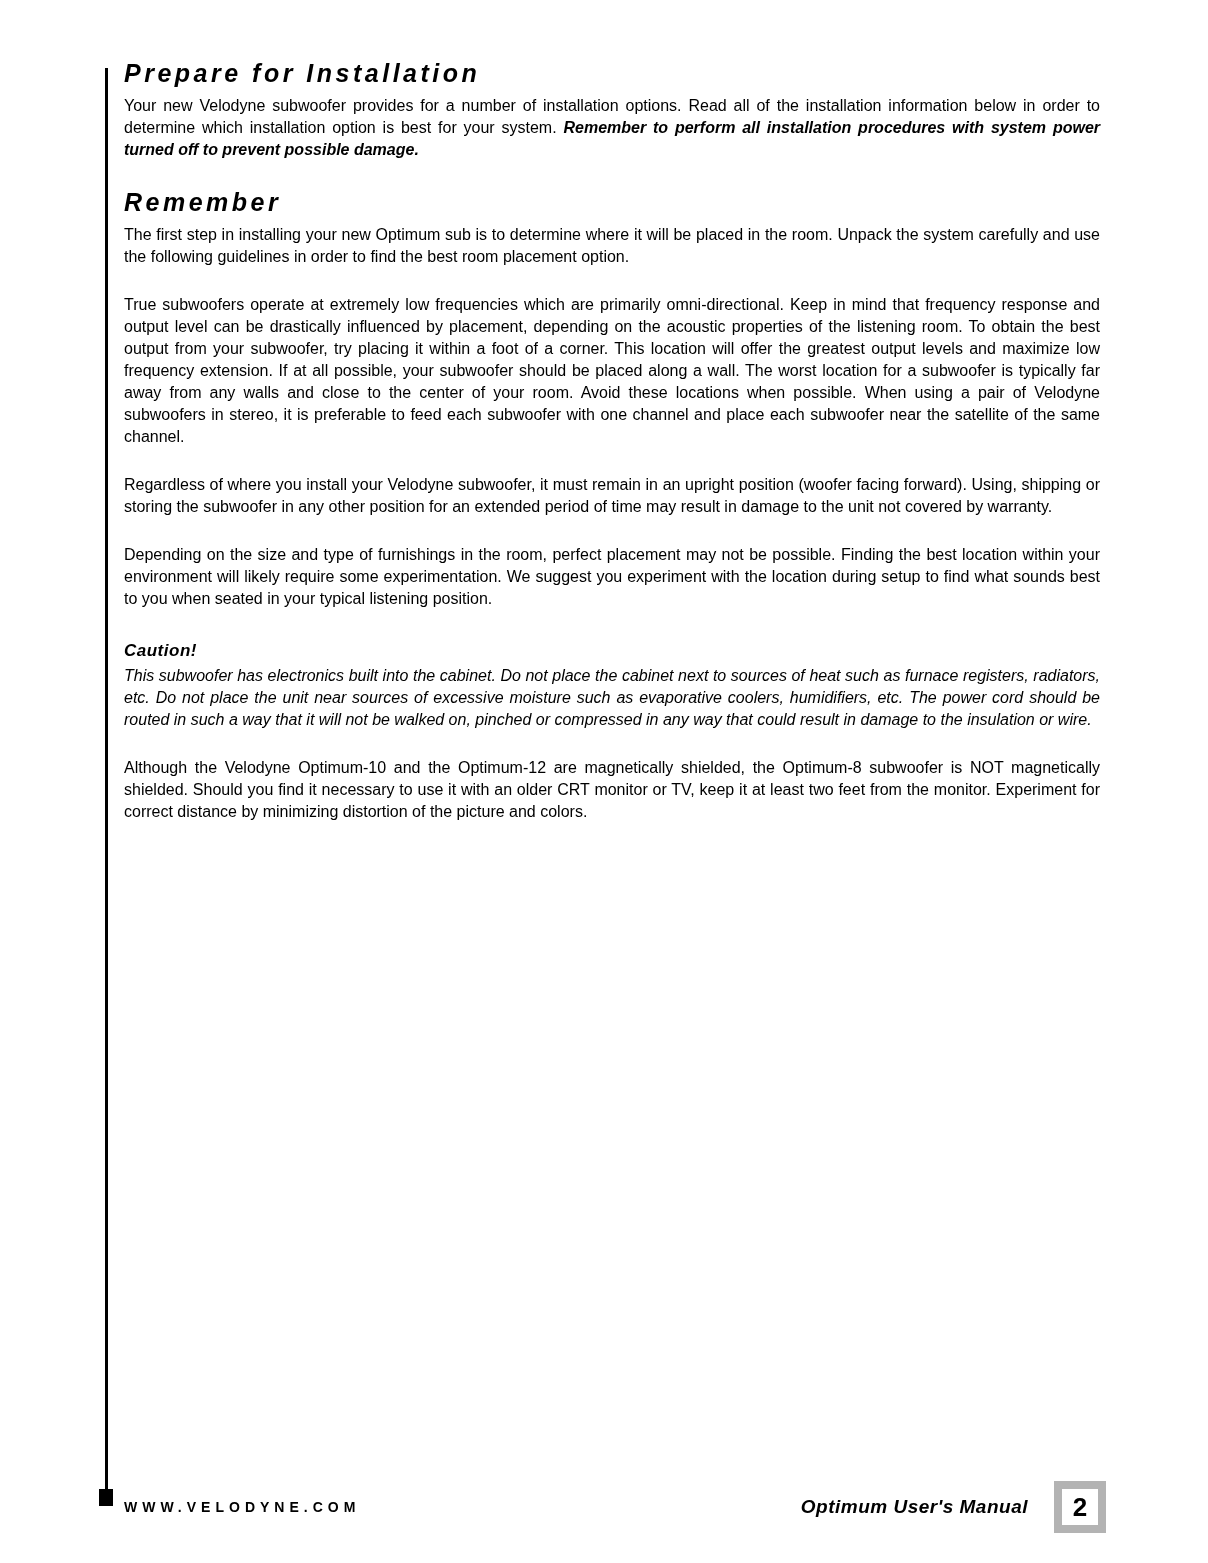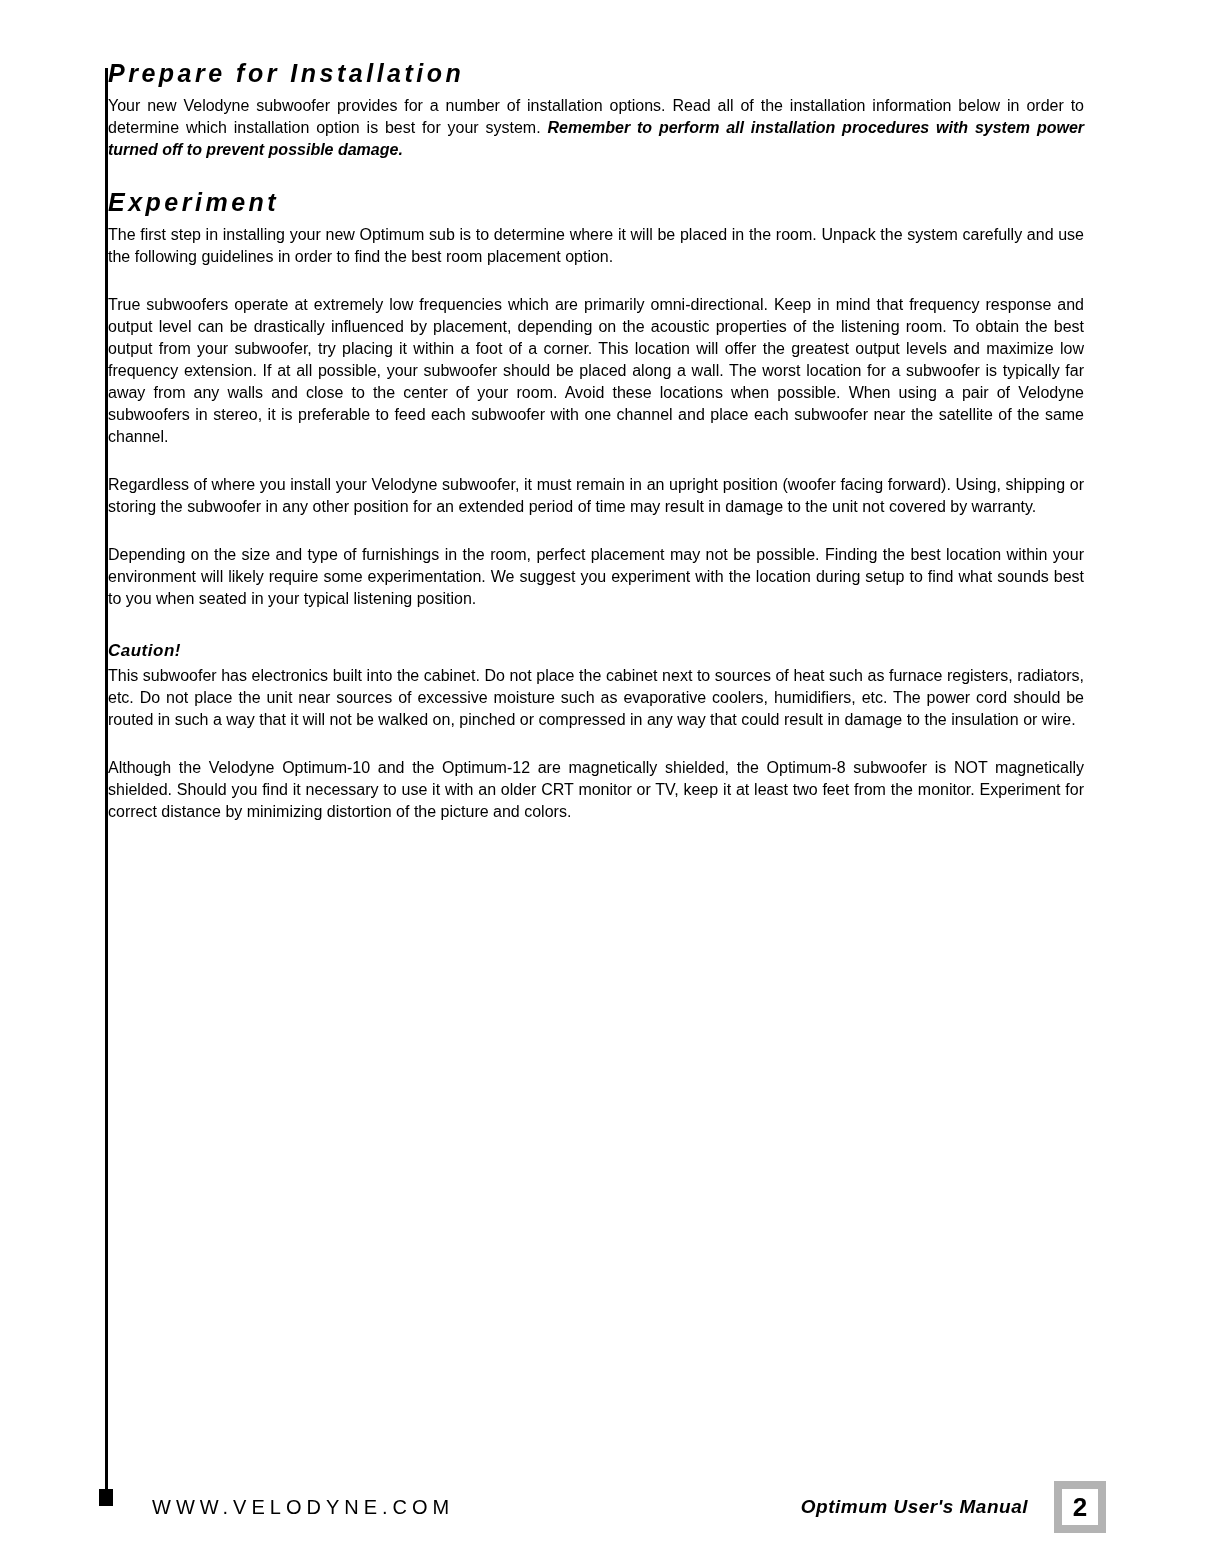--- a/index.html
+++ b/index.html
@@ -27,21 +27,21 @@
   .rule-foot-square {
     position: absolute;
     left: 99px;
     top: 1489px;
     width: 14px;
     height: 17px;
     background: #000000;
   }
   .content {
     position: absolute;
-    left: 108px;
+    left: 124px;
     top: 58px;
     width: 976px;
   }
   .section-heading {
     font-size: 25px;
     line-height: 30px;
     font-weight: bold;
     font-style: italic;
     letter-spacing: 3.5px;
     margin: 0 0 7px 0;
@@ -61,36 +61,36 @@
   }
   .caution-heading {
     font-size: 17px;
     line-height: 29px;
     font-weight: bold;
     font-style: italic;
     letter-spacing: 0.5px;
     margin: 0 0 0 0;
   }
   .italic-body {
+    font-style: italic;
   }
   .footer {
     position: absolute;
     left: 124px;
     top: 1481px;
     width: 982px;
     height: 52px;
     display: flex;
     justify-content: space-between;
     align-items: center;
   }
   .footer-website {
-    font-size: 20px;
-    font-weight: normal;
+    font-size: 14px;
+    font-weight: bold;
     letter-spacing: 5px;
-    margin-left: 28px;
   }
   .footer-right {
     display: flex;
     align-items: center;
     gap: 26px;
   }
   .footer-manual-title {
     font-size: 19px;
     font-weight: bold;
     font-style: italic;
@@ -116,21 +116,21 @@
 
 <div class="left-rule"></div>
 <div class="rule-foot-square"></div>
 
 <div class="content">
 
   <h1 class="section-heading">Prepare for Installation</h1>
 
   <p class="para"><span>Your new Velodyne subwoofer provides for a number of installation options. Read all of the installation information below in order to determine which installation option is best for your system. </span><span class="bold-italic">Remember to perform all installation procedures with system power turned off to prevent possible damage.</span></p>
 
-  <h1 class="section-heading">Experiment</h1>
+  <h1 class="section-heading">Remember</h1>
 
   <p class="para">The first step in installing your new Optimum sub is to determine where it will be placed in the room. Unpack the system carefully and use the following guidelines in order to find the best room placement option.</p>
 
   <p class="para">True subwoofers operate at extremely low frequencies which are primarily omni-directional. Keep in mind that frequency response and output level can be drastically influenced by placement, depending on the acoustic properties of the listening room. To obtain the best output from your subwoofer, try placing it within a foot of a corner. This location will offer the greatest output levels and maximize low frequency extension. If at all possible, your subwoofer should be placed along a wall. The worst location for a subwoofer is typically far away from any walls and close to the center of your room. Avoid these locations when possible.  When using a pair of Velodyne subwoofers in stereo, it is preferable to feed each subwoofer with one channel and place each subwoofer near the satellite of the same channel.</p>
 
   <p class="para">Regardless of where you install your Velodyne subwoofer, it must remain in an upright position (woofer facing forward). Using, shipping or storing the subwoofer in any other position for an extended period of time may result in damage to the unit not covered by warranty.</p>
 
   <p class="para">Depending on the size and type of furnishings in the room, perfect placement may not be possible. Finding the best location within your environment will likely require some experimentation. We suggest you experiment with the location during setup to find what sounds best to you when seated in your typical listening position.</p>
 
   <h2 class="caution-heading">Caution!</h2>

